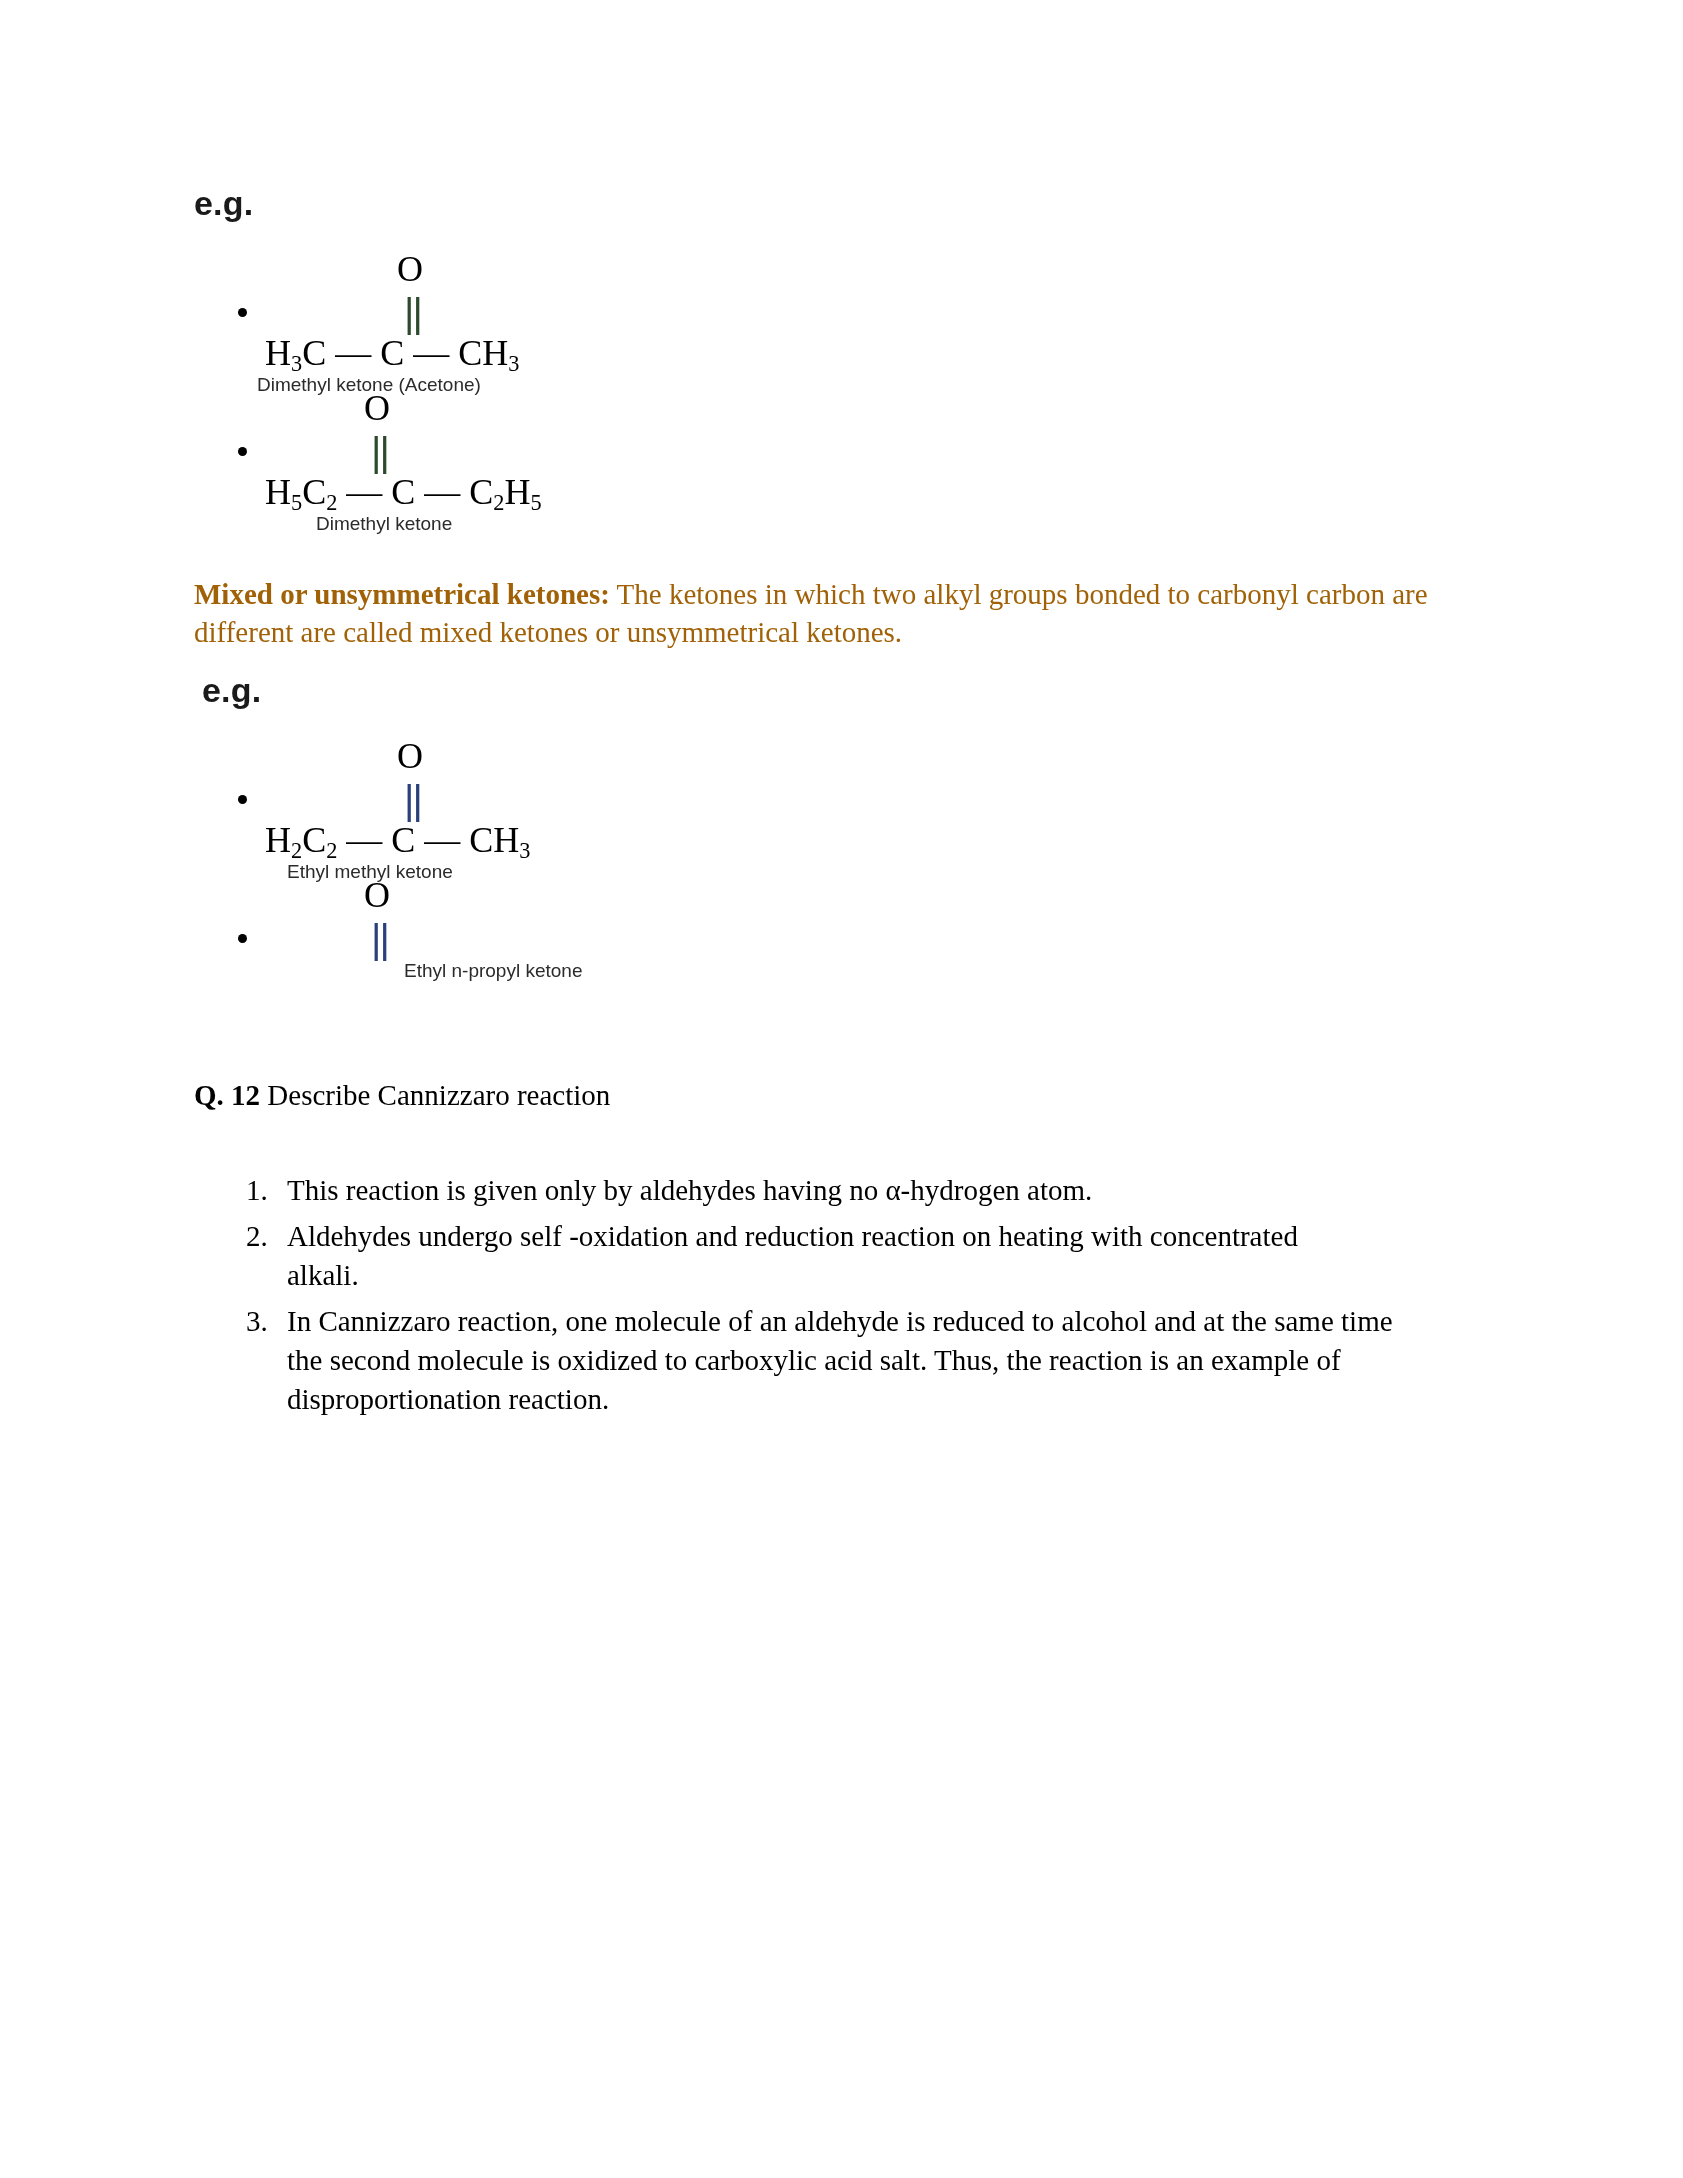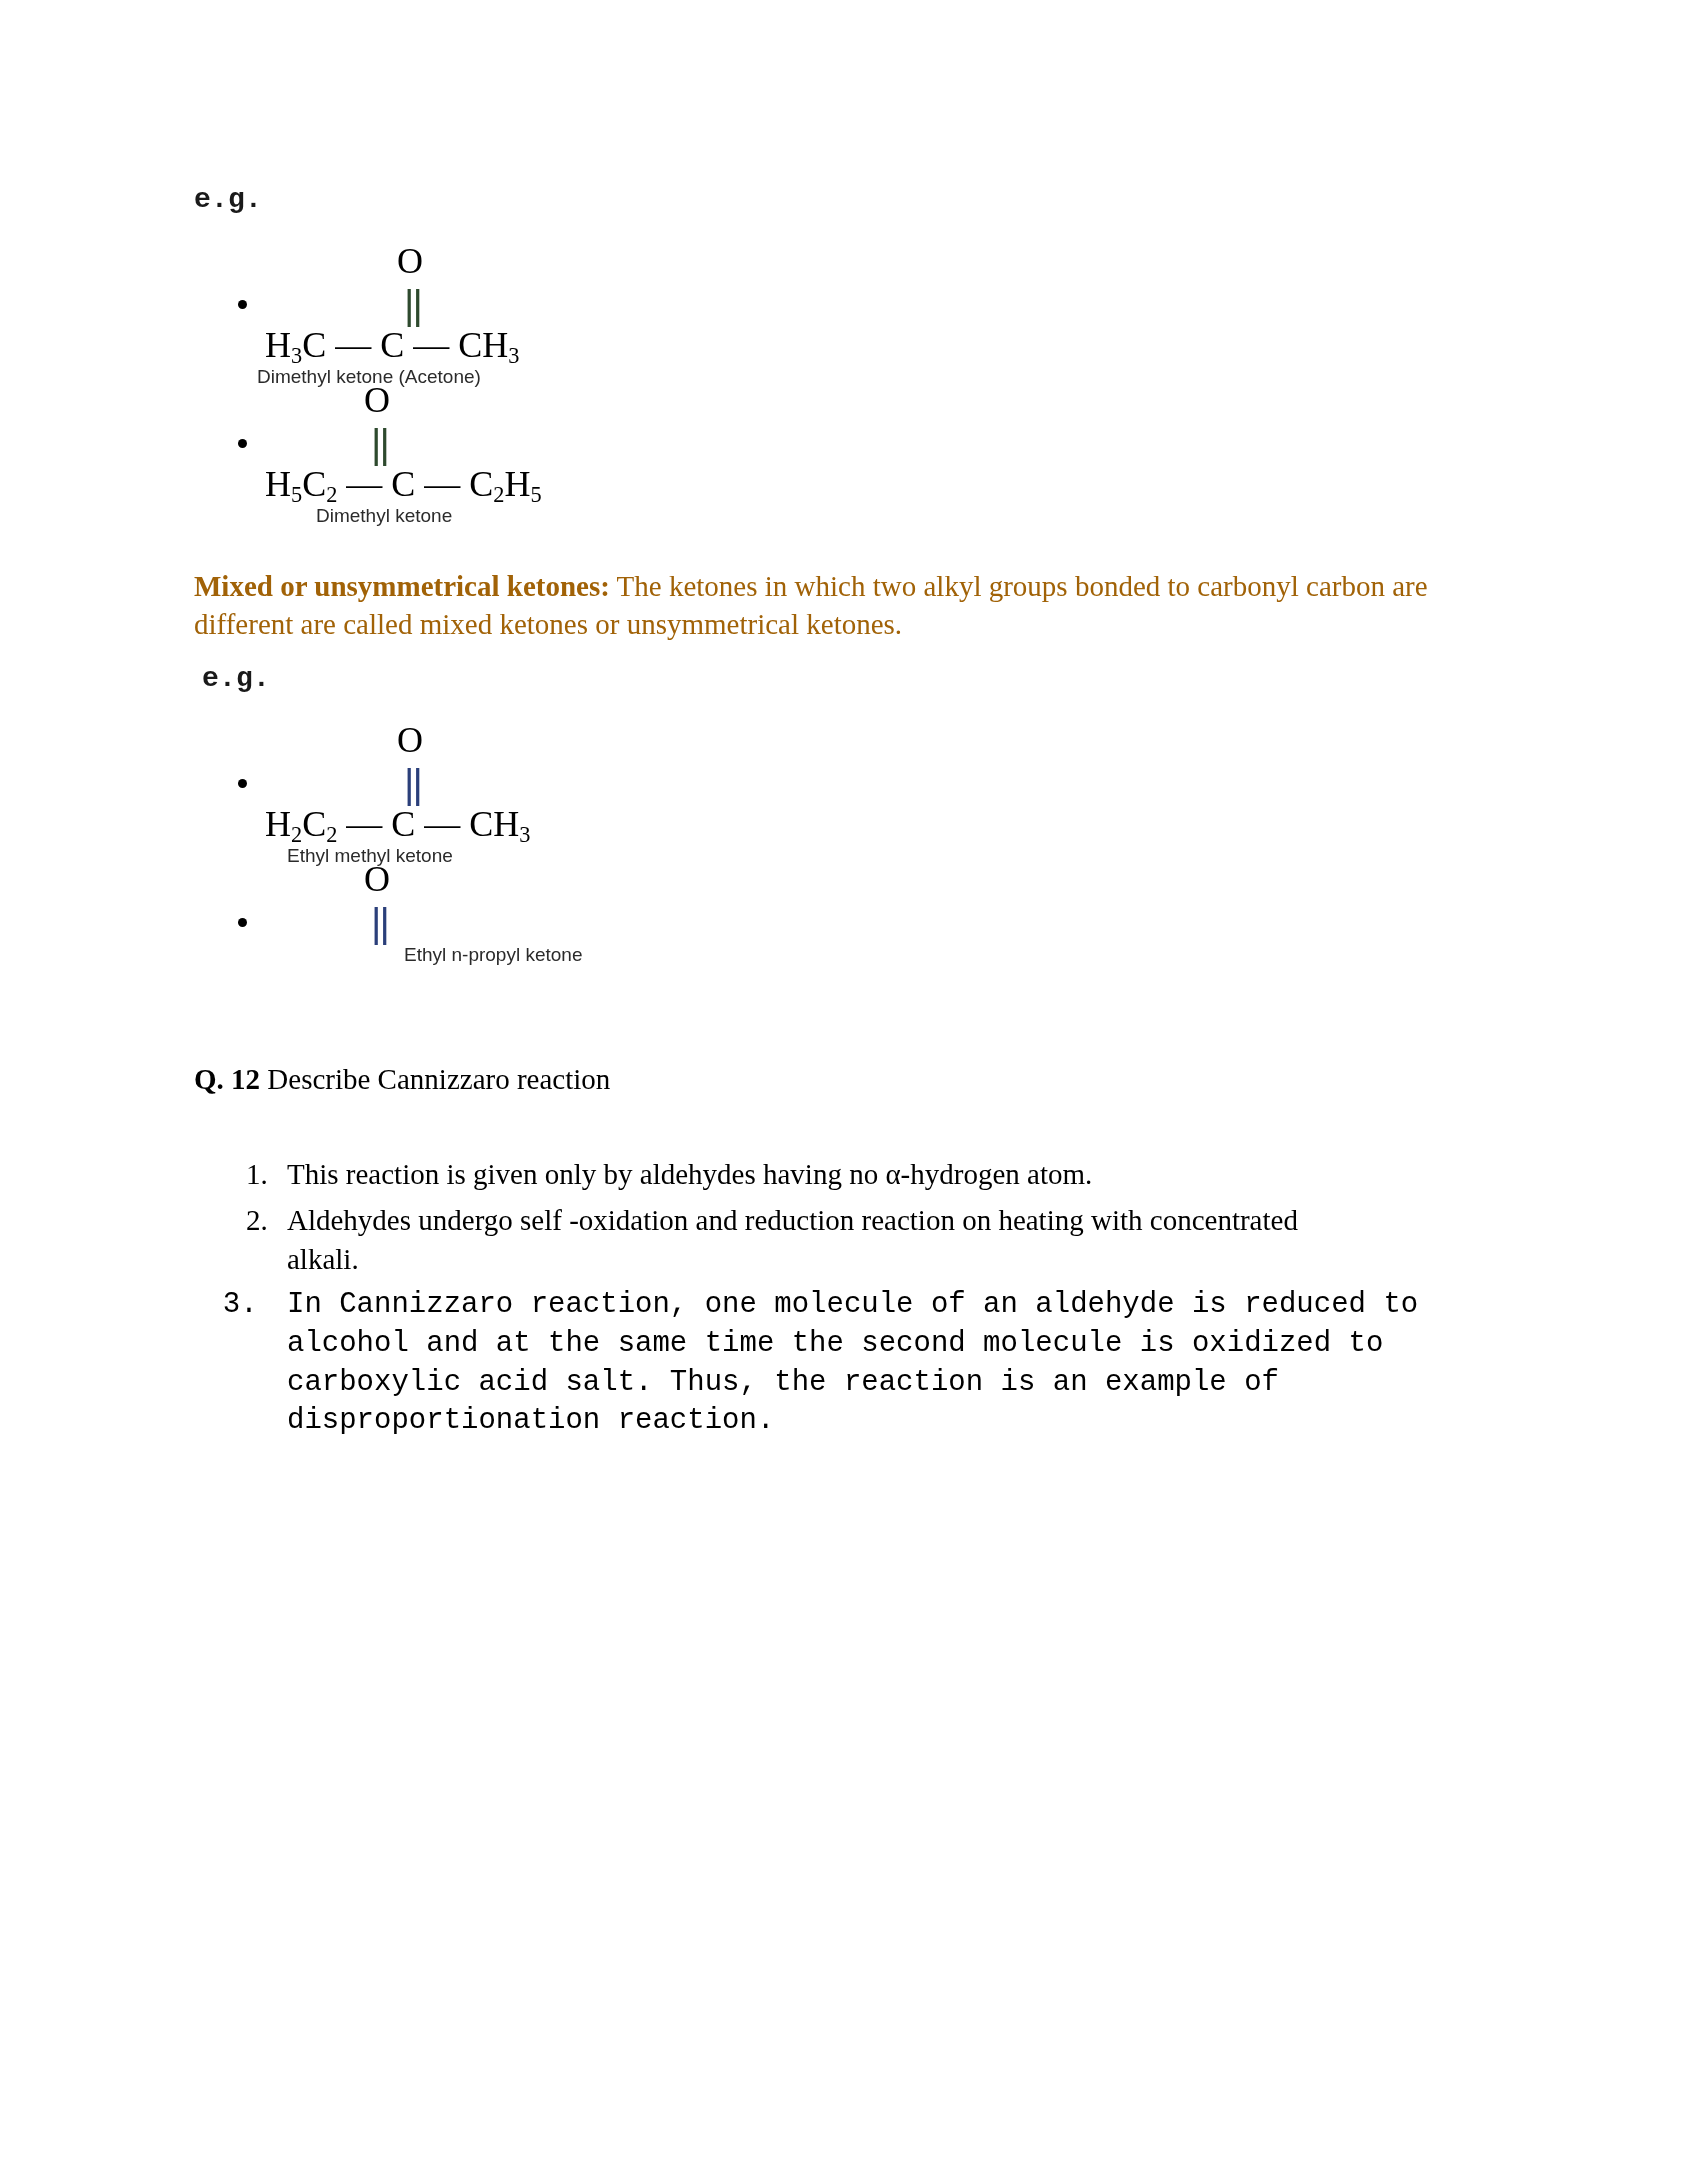--- a/index.html
+++ b/index.html
@@ -24,23 +24,23 @@
   }
   
   .content {
     position: absolute;
     left: 194px;
     top: 184px;
     width: 1287px;
   }
 
   .eg-label {
-    font-family: Liberation Mono, monospace;
+    font-family: Liberation Sans, sans-serif;
     font-weight: bold;
-    font-size: 28px;
+    font-size: 34px;
     letter-spacing: 0.2px;
     color: #1a1a1a;
     margin: 0;
   }
   .eg-label.indent {
     margin-left: 8px;
   }
 
   
   .struct-list {
@@ -247,18 +247,18 @@
     </p>
 
     <div class="spacer-28"></div>
 
 
     <div class="spacer-20"></div>
 
     <ol class="answer-list">
       <li>This reaction is given only by aldehydes having no α-hydrogen atom.</li>
       <li style="width:1040px;">Aldehydes undergo self -oxidation and reduction reaction on heating with concentrated alkali.</li>
-      <li style="width:1143px;font-family:Liberation Mono, monospace;">In Cannizzaro reaction, one molecule of an aldehyde is reduced to alcohol and at the same time the second molecule is oxidized to carboxylic acid salt. Thus, the reaction is an example of disproportionation reaction.</li>
+      <li style="width:1143px;">In Cannizzaro reaction, one molecule of an aldehyde is reduced to alcohol and at the same time the second molecule is oxidized to carboxylic acid salt. Thus, the reaction is an example of disproportionation reaction.</li>
     </ol>
 
   </div>
 </div>
 
 
 </body></html>

